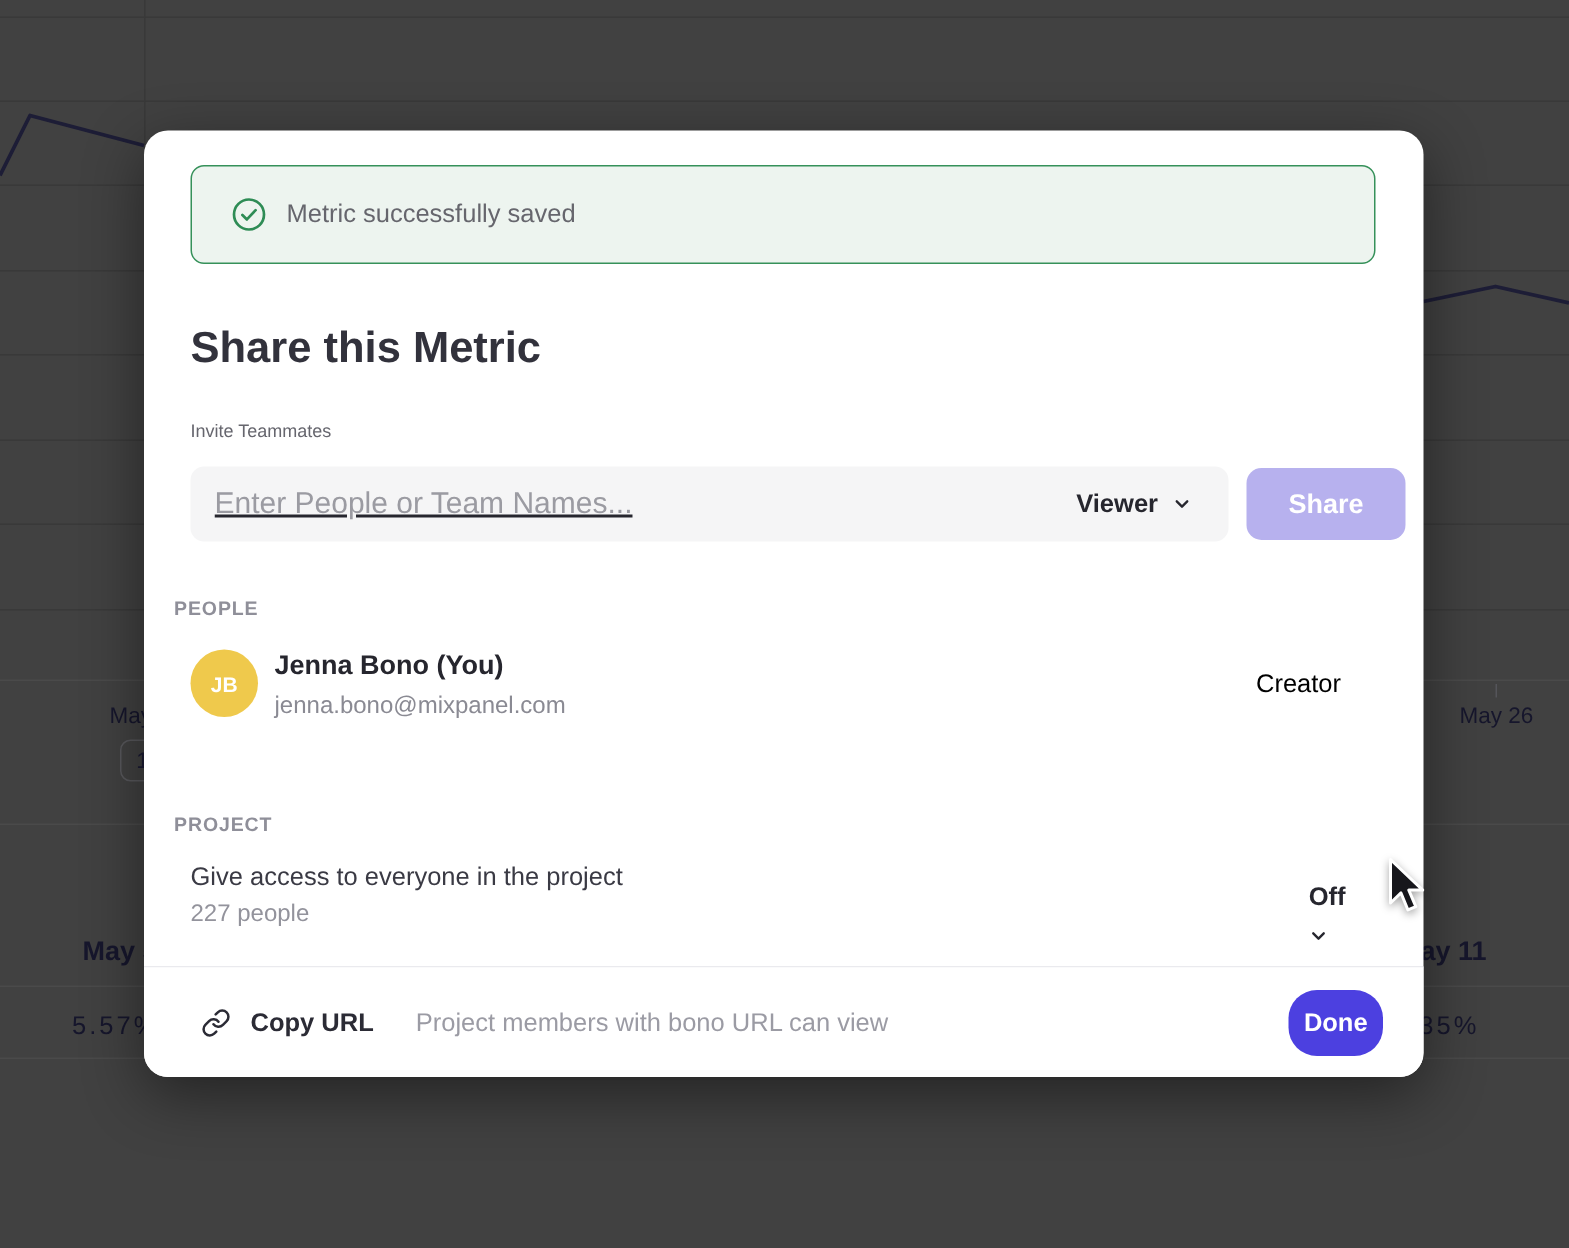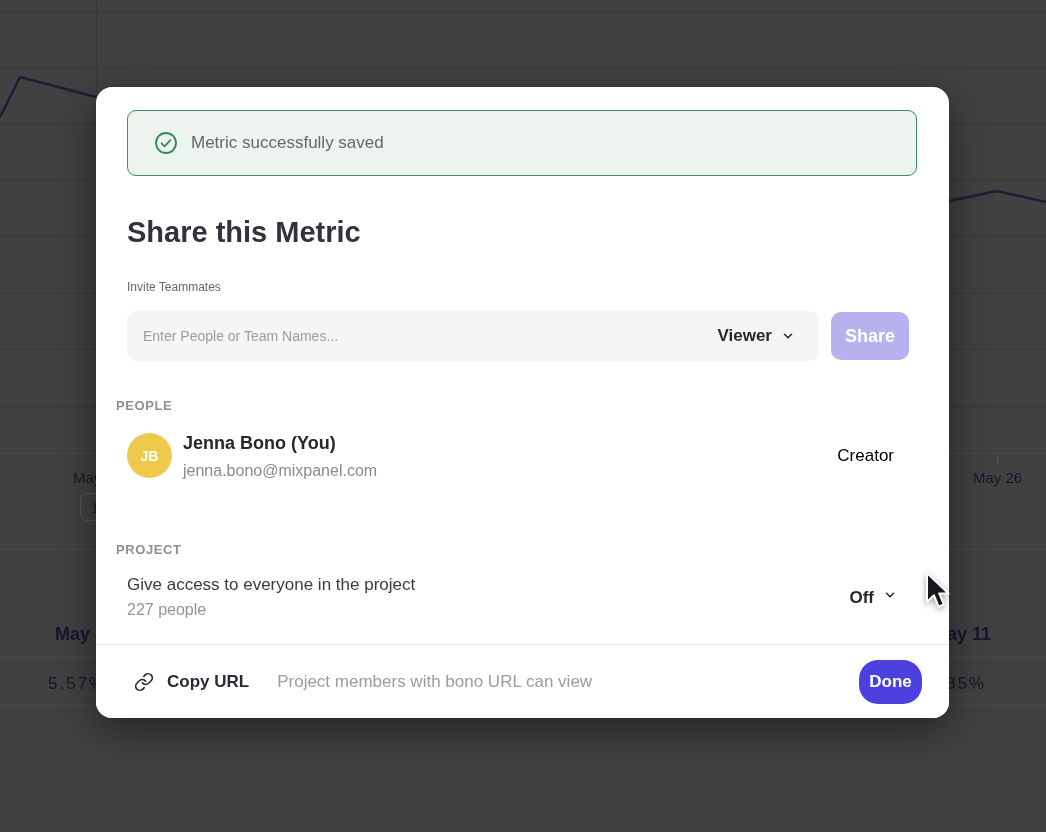--- a/index.html
+++ b/index.html
@@ -23,35 +23,35 @@
   
   #modal { position:absolute; left:96px; top:87px; width:853px; height:631px; background:#ffffff;
            border-radius:16px; box-shadow:0 12px 40px rgba(0,0,0,.45); }
   #toast { position:absolute; left:31px; top:23px; width:790px; height:66px; background:#edf4ef;
            border:1px solid #36915a; border-radius:9px; display:flex; align-items:center; padding:0 26px; gap:13px; }
   #toast .msg { color:#66666d; font-size:17px; }
   #modal-title { position:absolute; left:31px; top:127px; font-size:29px; line-height:36px; font-weight:800; color:#32323c; }
   #invite-label { position:absolute; left:31px; top:193px; font-size:12px; color:#66666e; }
   #invite-input-wrap { position:absolute; left:31px; top:224px; width:692px; height:50px; background:#f5f5f6; border-radius:9px; }
   #invite-input { position:absolute; left:0; top:0; width:100%; height:100%; background:transparent; border:none; outline:none;
-                  padding:0 150px 0 16px; font-size:14px; color:#26262e; font-family:"Liberation Sans", sans-serif; }
+                  padding:0 150px 0 16px; font-size:20px; color:#26262e; font-family:"Liberation Sans", sans-serif;text-decoration:underline; }
   #invite-input::placeholder { color:#9b9ba2; opacity:1; }
   #role-trigger { position:absolute; right:24px; top:0; height:100%; display:flex; align-items:center; gap:9px; cursor:pointer; }
   #role-trigger .role-text { font-size:17px; font-weight:600; color:#26262e; }
-  #share-btn { position:absolute; left:735px; top:225px; width:78px; height:48px; border:none; border-radius:10px;
+  #share-btn { position:absolute; left:735px; top:225px; width:106px; height:48px; border:none; border-radius:10px;
                background:#b7b1ee; color:#ffffff; font-size:18px; font-weight:700; font-family:"Liberation Sans", sans-serif; }
   .section-heading { position:absolute; left:20px; font-size:13px; font-weight:600; letter-spacing:.6px; color:#8f8f99; }
   #avatar { position:absolute; left:31px; top:346px; width:45px; height:45px; border-radius:50%; background:#efc94c;
             color:#ffffff; font-size:14px; font-weight:600; display:flex; align-items:center; justify-content:center; }
   #member-name { position:absolute; left:87px; top:344px; font-size:18px; line-height:24px; font-weight:700; color:#26262e; }
   #member-email { position:absolute; left:87px; top:373px; font-size:16px; line-height:22px; color:#8a8a93; }
   #member-role { position:absolute; right:55px; top:359px; font-size:17px; color:#000000; }
   #project-title { position:absolute; left:31px; top:488px; font-size:17px; color:#3a3a44; }
   #project-subtitle { position:absolute; left:31px; top:514px; font-size:16px; color:#93939c; }
-  #project-toggle { position:absolute; right:52px; top:501px; display:flex; align-items:flex-start; gap:9px; cursor:pointer; }
+  #project-toggle { position:absolute; right:52px; top:501px; display:flex; align-items:flex-start; gap:9px; cursor:pointer;flex-direction:column; }
   #project-toggle .toggle-text { font-size:17px; font-weight:600; color:#26262e; }
   #modal-footer { position:absolute; left:0; right:0; bottom:0; height:74px; border-top:1px solid #eaeaee;
                   display:flex; align-items:center; padding:0 27px 0 38px;
                   border-radius:0 0 16px 16px; background:#ffffff; }
   #copy-url { display:flex; align-items:center; gap:13px; cursor:pointer; }
   #copy-url .copy-text { font-size:17px; font-weight:700; color:#2b2b35; }
   #footer-hint { margin-left:28px; font-size:17px; color:#9b9ba4; }
   #done-btn { margin-left:auto; width:63px; height:44px; border:none; border-radius:19px; background:#4c40e0;
               color:#ffffff; font-size:17px; font-weight:600; font-family:"Liberation Sans", sans-serif; }
 

